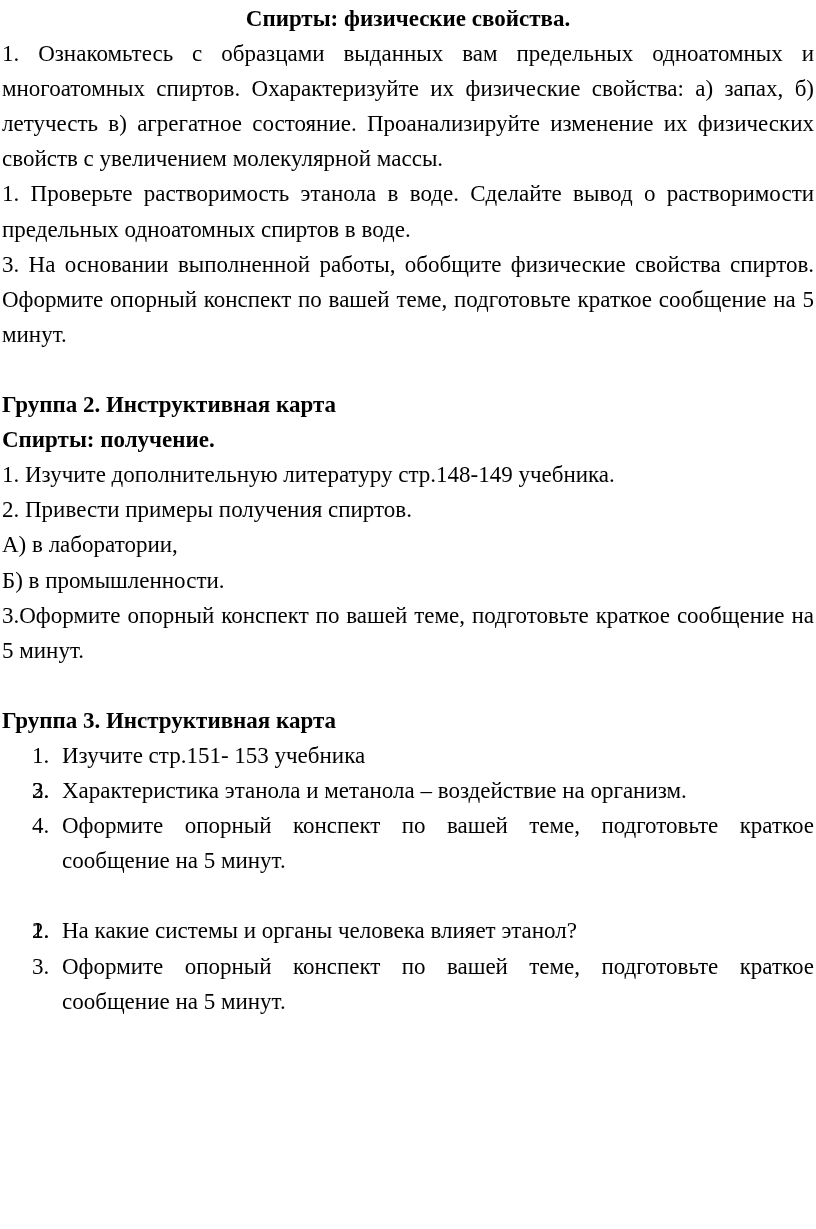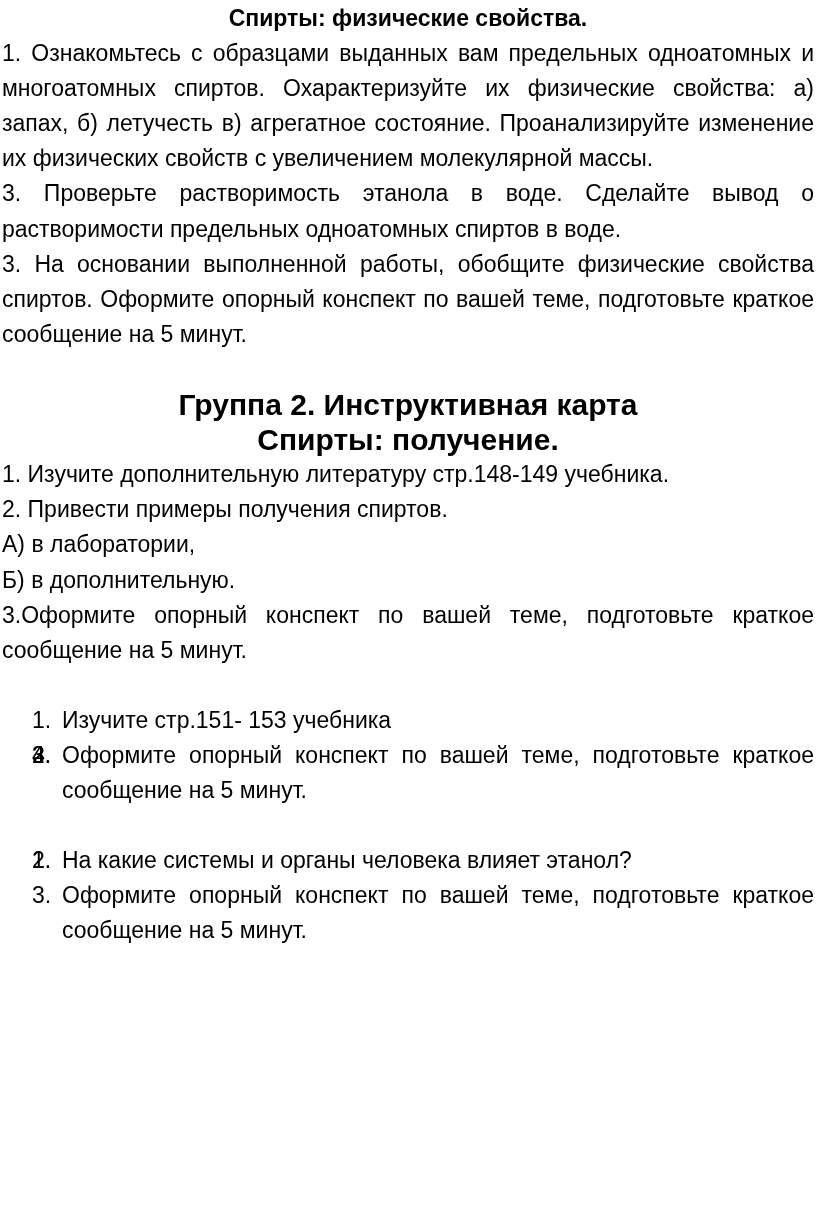--- a/index.html
+++ b/index.html
@@ -6,35 +6,35 @@
   html, body {
     width: 816px;
     height: 1229px;
     background: #ffffff;
     overflow: hidden;
   }
   .page {
     width: 816px;
     height: 1229px;
     padding: 1px 2px 0 2px;
-    font-family: Liberation Sans, sans-serif;
+    font-family: Liberation Serif, serif;
     font-size: 23px;
     line-height: 35.1px;
     color: #000000;
     background: #ffffff;
   }
   .doc-title {
     font-size: 23px;
     font-weight: bold;
     text-align: center;
   }
   .heading {
-    font-size: 30px;
+    font-size: 23px;
     font-weight: bold;
-    text-align: center;
+    text-align: left;
   }
   .para {
     text-align: justify;
   }
   .blank-line {
     height: 35.1px;
   }
   .num-item {
     position: relative;
     padding-left: 60px;
@@ -47,43 +47,44 @@
   }
 </style>
 </head>
 <body>
 
 <div class="page">
 
   <h1 class="doc-title">Спирты: физические свойства.</h1>
 
   <p class="para">1. Ознакомьтесь с образцами выданных вам предельных одноатомных и многоатомных спиртов. Охарактеризуйте их физические свойства: а) запах, б) летучесть в) агрегатное состояние. Проанализируйте изменение их физических свойств с увеличением молекулярной массы.</p>
-  <p class="para">3. Проверьте растворимость этанола в воде. Сделайте вывод о растворимости предельных одноатомных спиртов  в воде.</p>
+  <p class="para">1. Проверьте растворимость этанола в воде. Сделайте вывод о растворимости предельных одноатомных спиртов  в воде.</p>
   <p class="para">3. На основании выполненной работы, обобщите физические свойства спиртов. Оформите опорный конспект по вашей теме, подготовьте краткое сообщение на 5 минут.</p>
 
   <div class="blank-line"></div>
 
   <h2 class="heading">Группа 2. Инструктивная карта</h2>
   <h2 class="heading">Спирты: получение.</h2>
   <p class="para">1. Изучите дополнительную литературу стр.148-149 учебника.</p>
   <p class="para">2. Привести примеры получения спиртов.</p>
   <p class="para">А) в лаборатории,</p>
-  <p class="para">Б) в дополнительную.</p>
+  <p class="para">Б) в промышленности.</p>
   <p class="para">3.Оформите опорный конспект по вашей теме, подготовьте краткое сообщение на 5 минут.</p>
 
   <div class="blank-line"></div>
 
+  <h2 class="heading">Группа 3. Инструктивная карта</h2>
   <div class="num-item">
     <span class="num">1.</span><span>Изучите стр.151- 153 учебника</span>
   </div>
   <div class="num-item">
     <span class="num">2.</span>
   </div>
   <div class="num-item">
-    <span class="num">3.</span>
+    <span class="num">3.</span><span>Характеристика этанола и метанола – воздействие на организм.</span>
   </div>
   <div class="num-item">
     <span class="num">4.</span><span>Оформите опорный конспект по вашей теме, подготовьте краткое сообщение на 5 минут.</span>
   </div>
 
   <div class="blank-line"></div>
 
   <div class="num-item">
     <span class="num">1.</span>
   </div>

